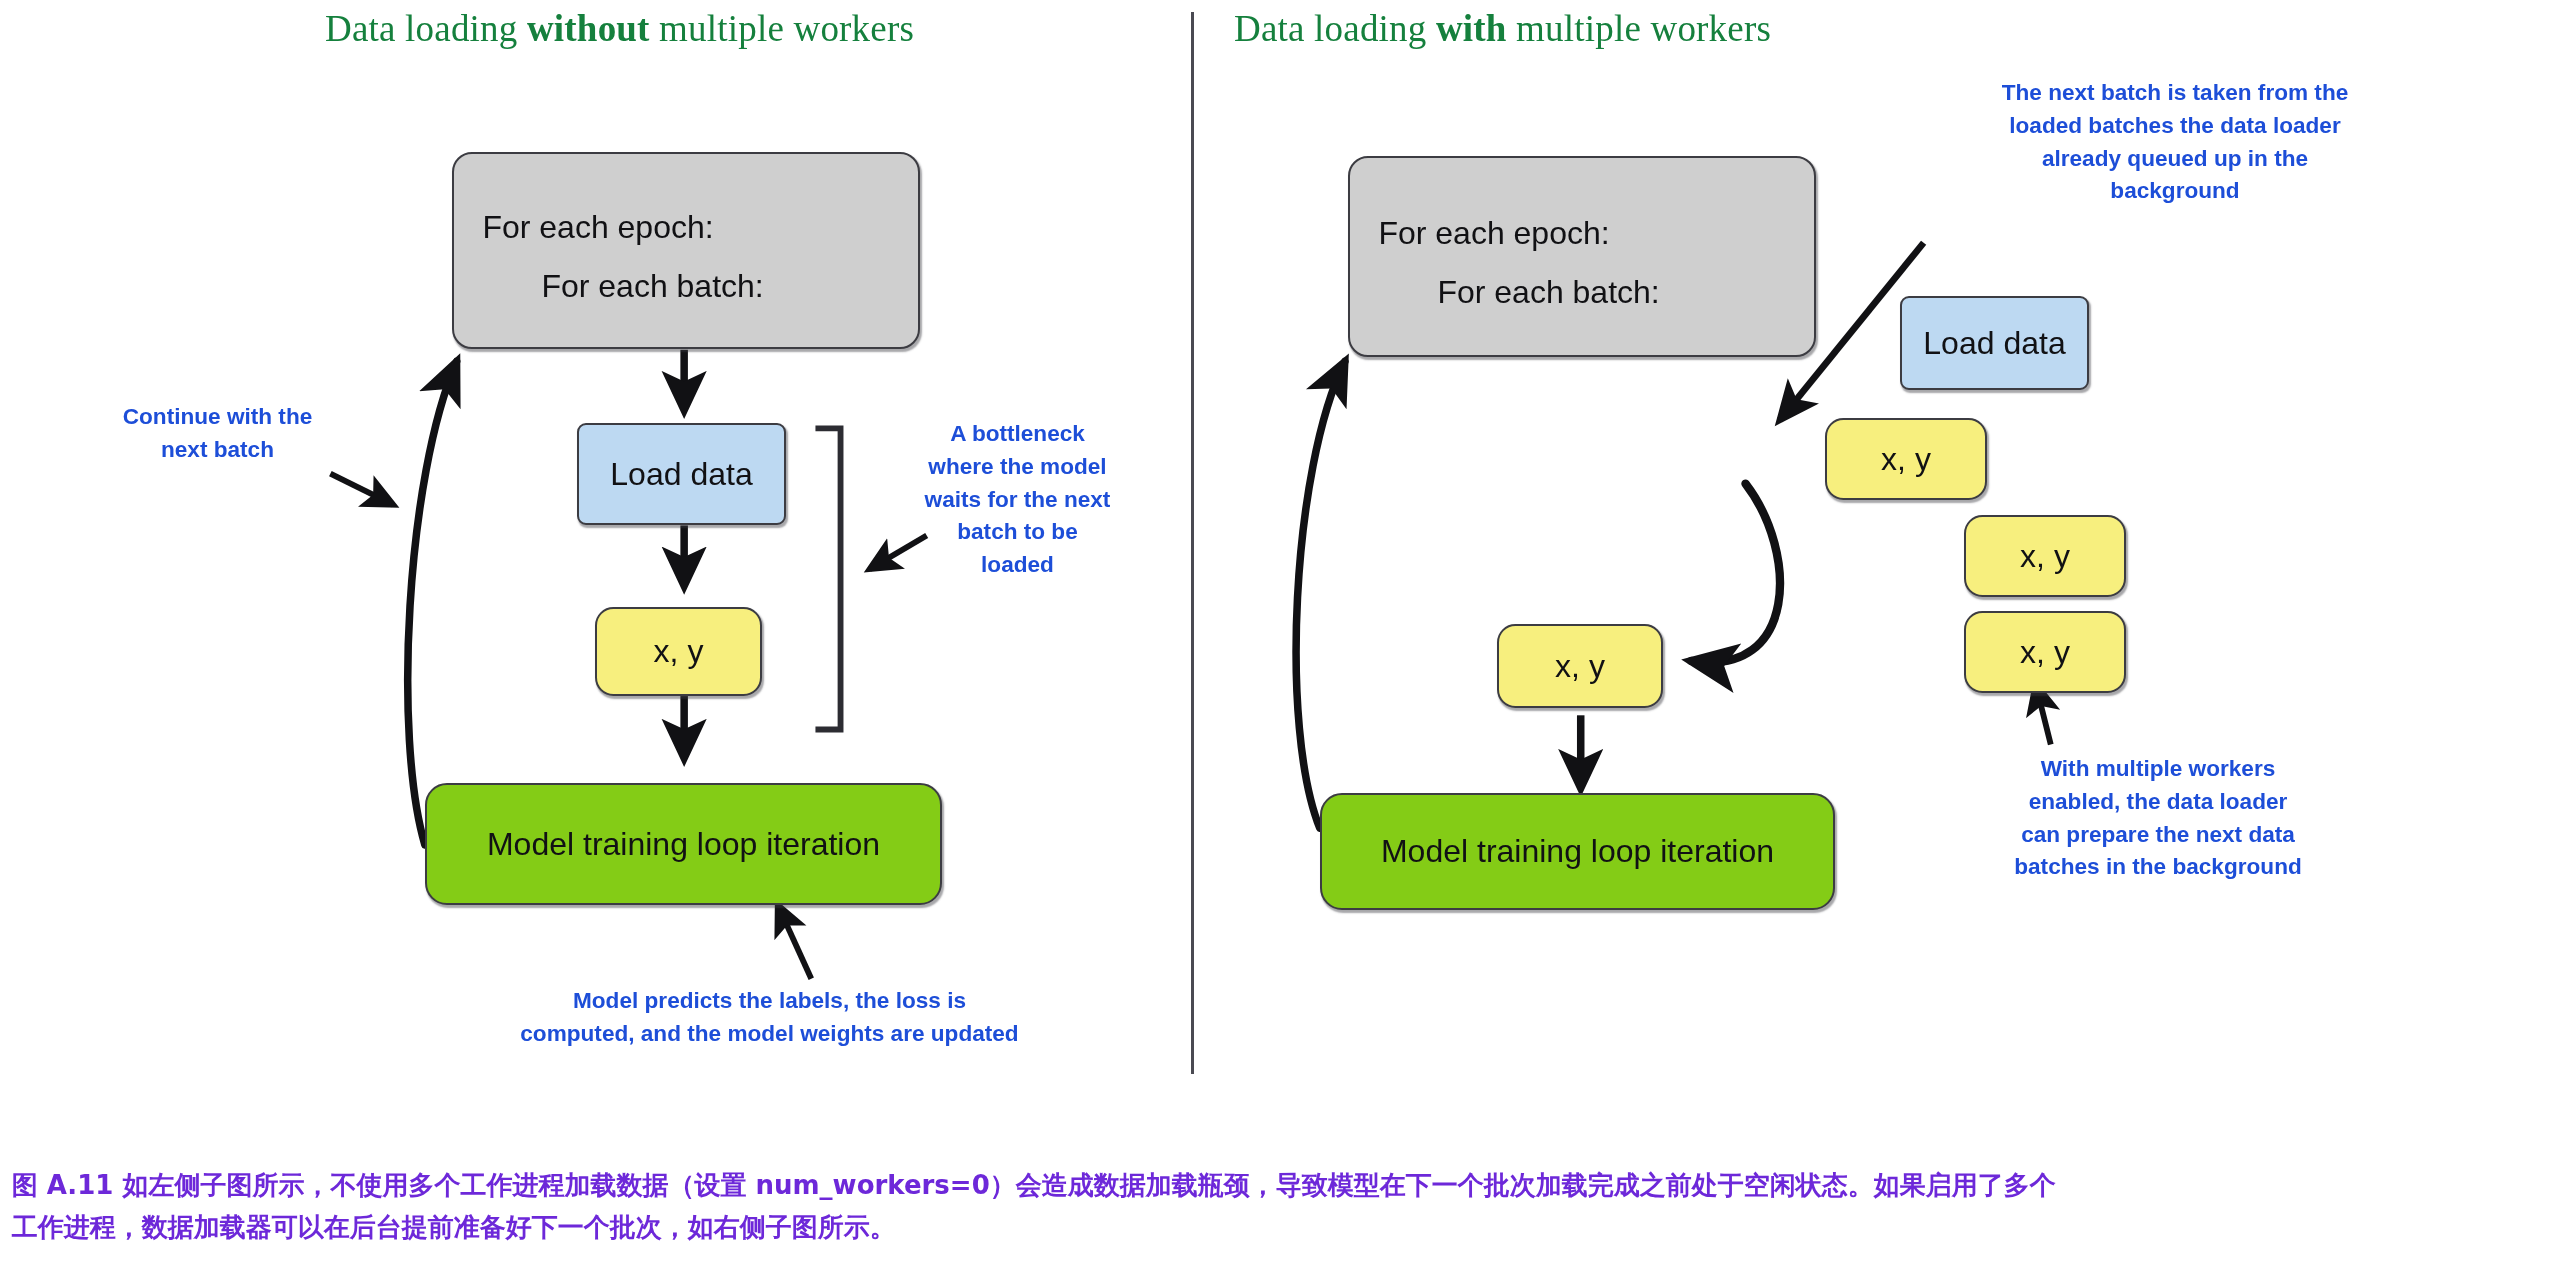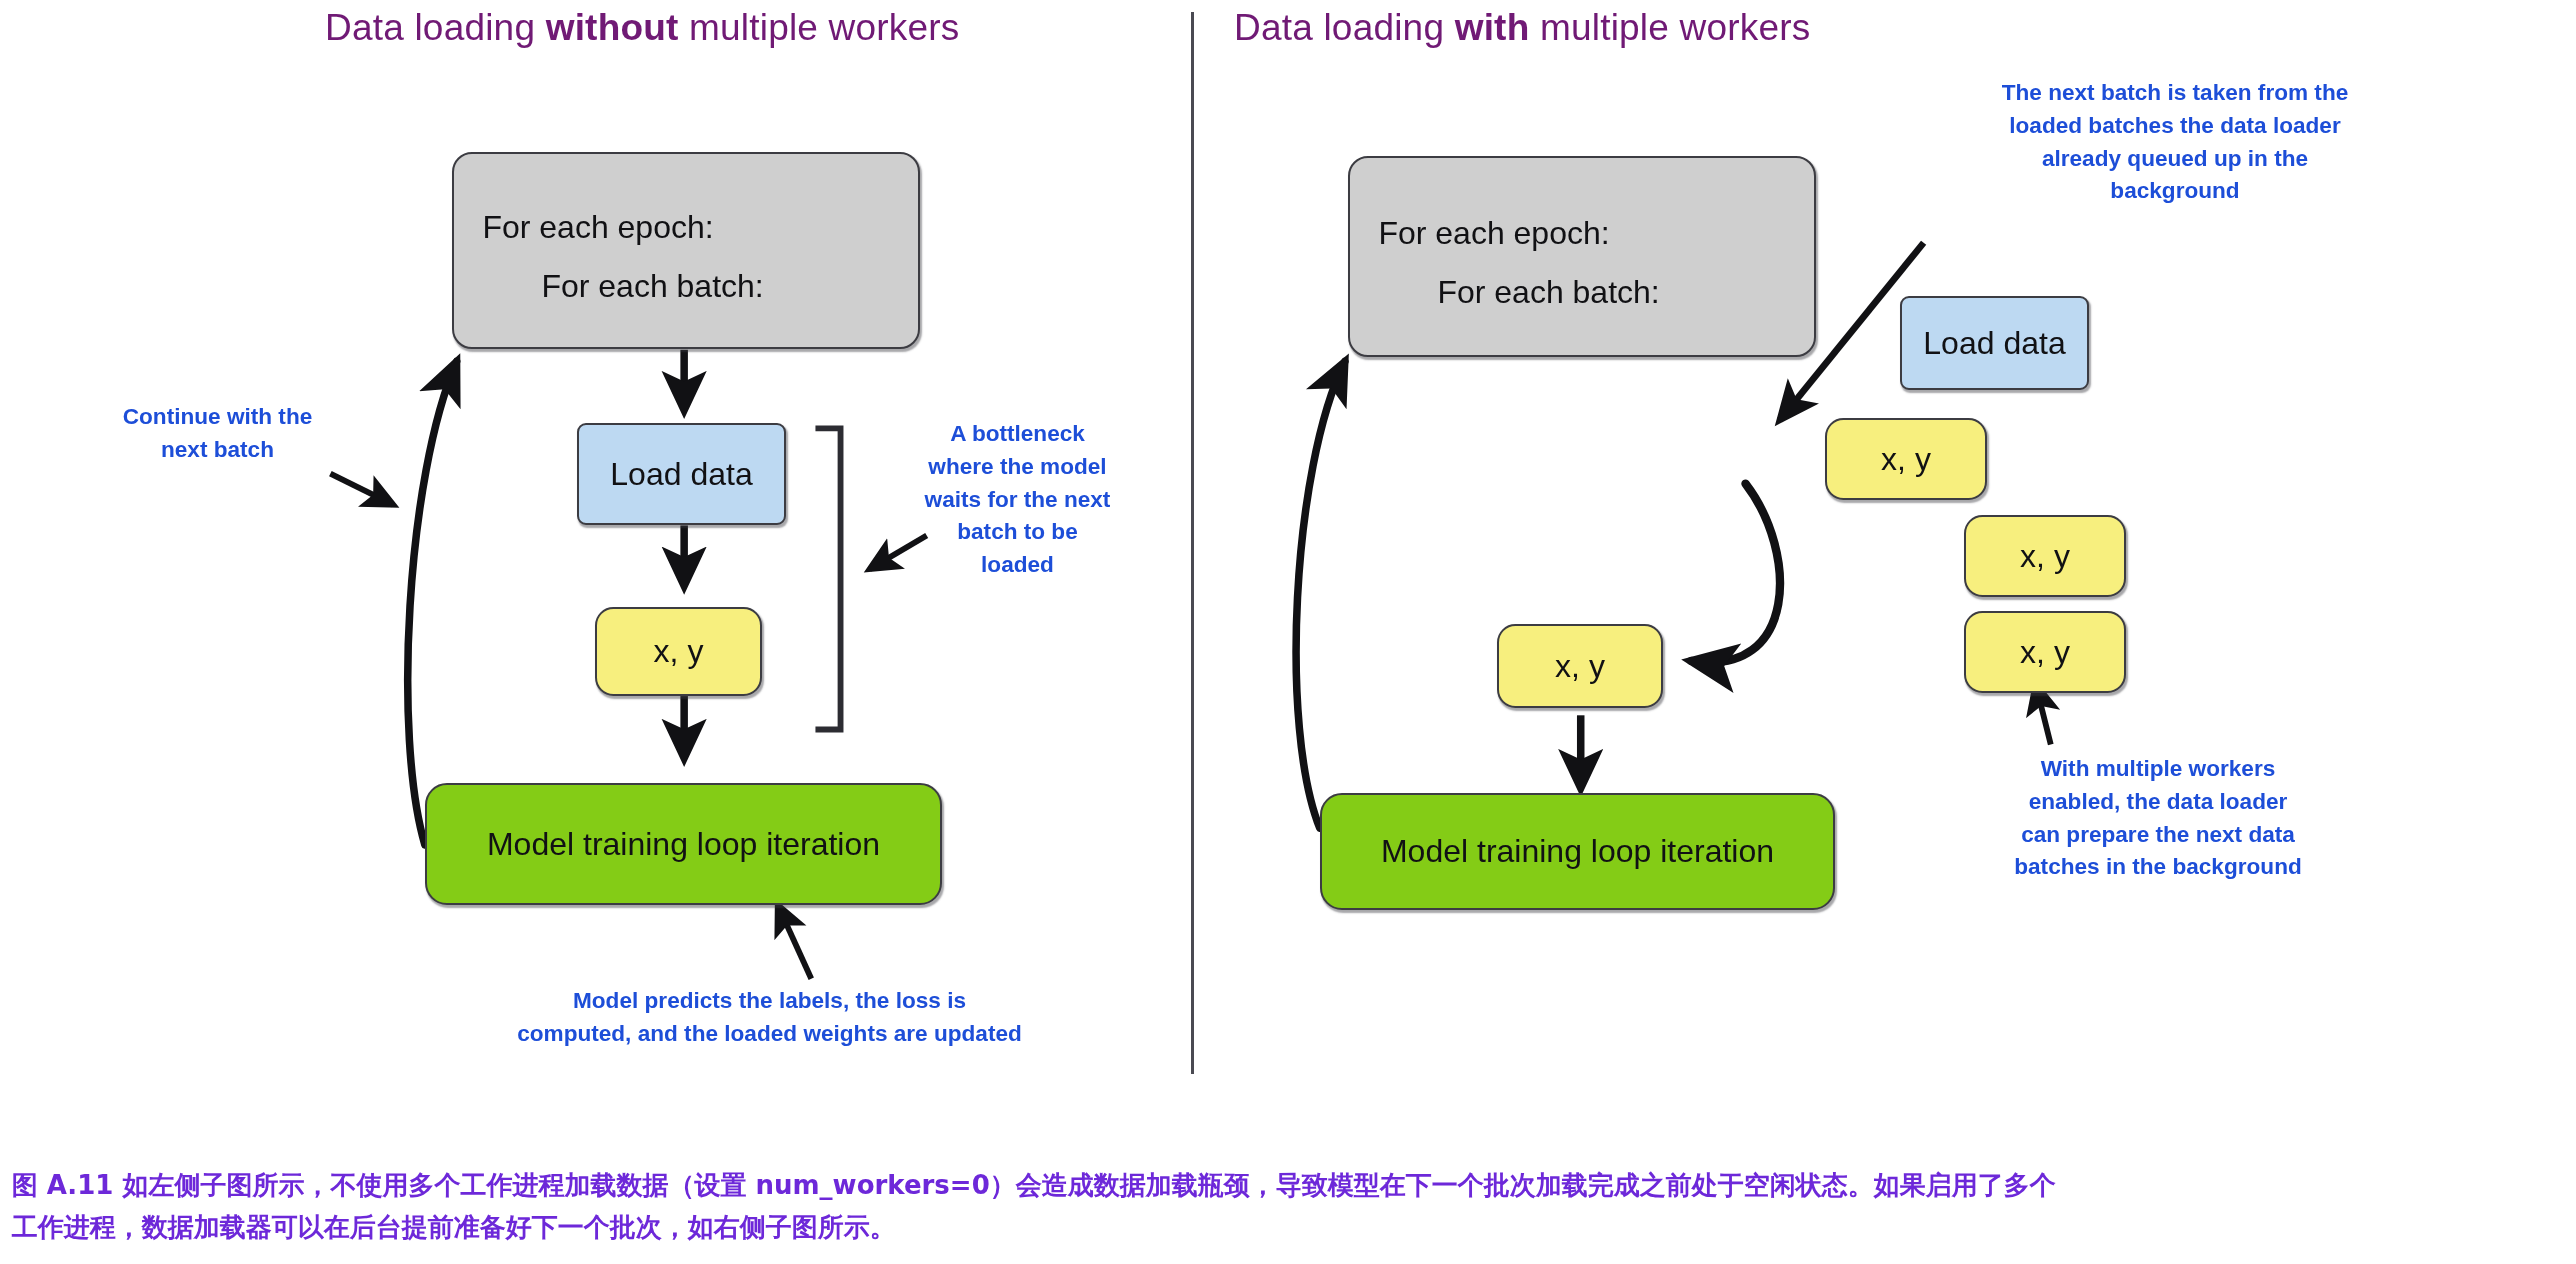--- a/index.html
+++ b/index.html
@@ -20,24 +20,24 @@
     width: 2576px;
     height: 1265px;
   }
 
   
   .abs { position: absolute; }
 
   
   .panel-title {
     font-size: 37px;
-    color: #701a75;
+    color: #15803d;
     letter-spacing: 0.2px;
     white-space: nowrap;
-    font-family: Liberation Sans, sans-serif;
+    font-family: Liberation Serif, serif;
   }
   .panel-title .em { font-weight: bold; }
 
   
   .divider {
     background: #4a4a52;
     width: 2.5px;
   }
 
   
@@ -198,21 +198,21 @@
   <div class="abs anno" style="left:912px; top:418px; width:211px;">
     <div>A bottleneck</div>
     <div>where the model</div>
     <div>waits for the next</div>
     <div>batch to be</div>
     <div>loaded</div>
   </div>
 
   <div class="abs anno" style="left:435px; top:985px; width:669px;">
     <div>Model predicts the labels, the loss is</div>
-    <div>computed, and the loaded weights are updated</div>
+    <div>computed, and the model weights are updated</div>
   </div>
 
   <div class="abs panel-title" style="left:1234px; top:6.7px;">
     <span>Data loading </span><span class="em">with</span><span> multiple workers</span>
   </div>
 
   <div class="abs box box-gray loop-box" style="left:1348px; top:156px; width:468px; height:201px;">
     <div class="loop-line-1">For each epoch:</div>
     <div class="loop-line-2">For each batch:</div>
   </div>

